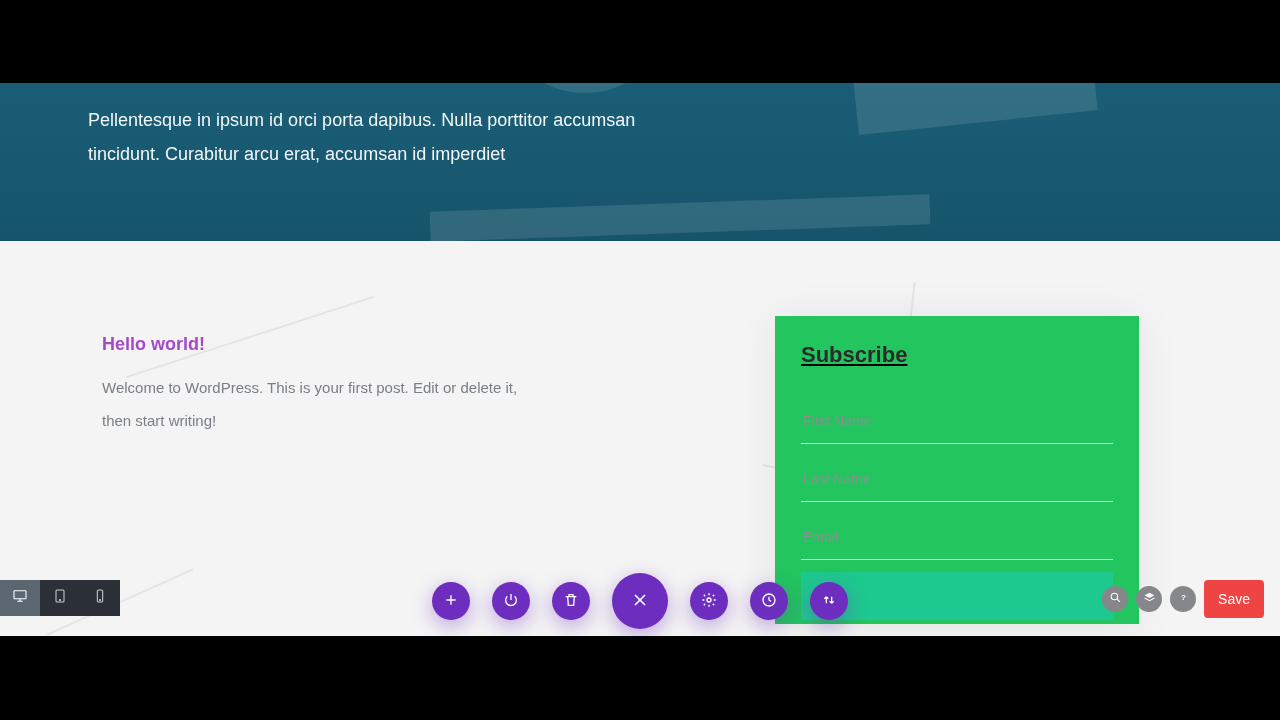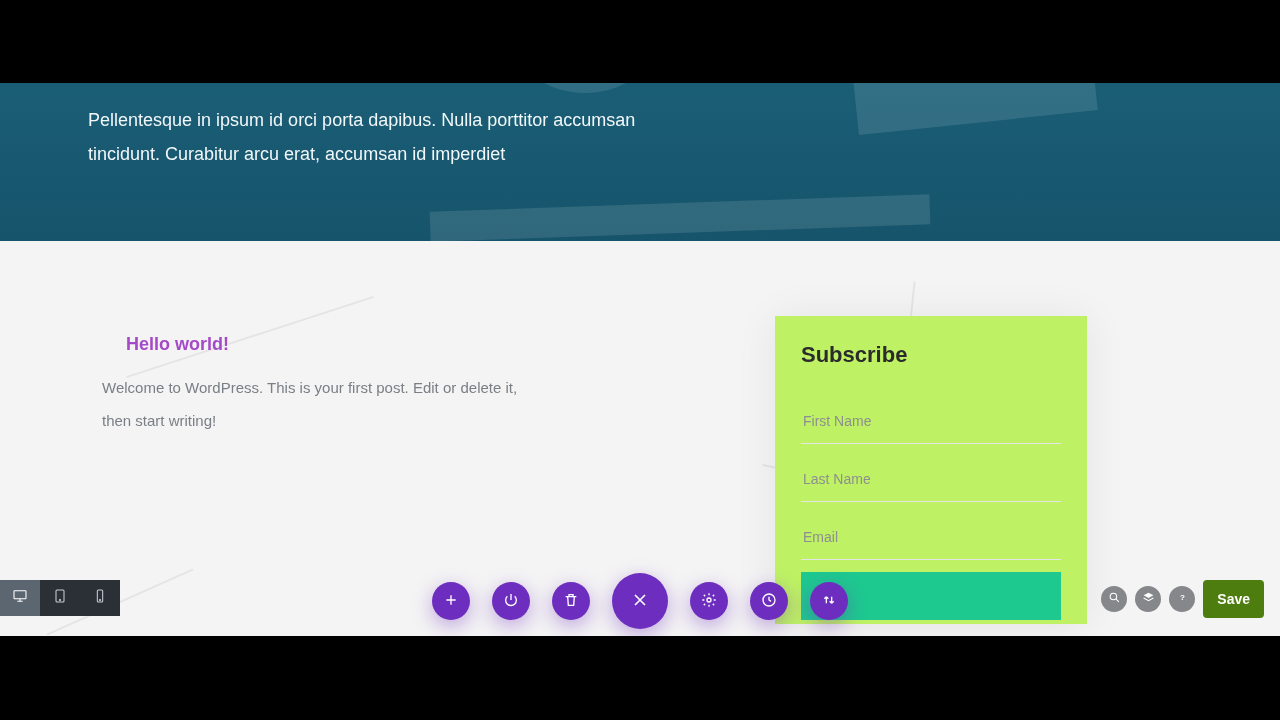--- a/index.html
+++ b/index.html
@@ -22,21 +22,21 @@
   .content-bg span { position:absolute; background:#000; }
   .cb1 { left:120px; top:95px; width:260px; height:2px; transform:rotate(-18deg); }
   .cb2 { left:900px; top:40px; width:2px; height:260px; transform:rotate(6deg); }
   .cb3 { left:760px; top:250px; width:260px; height:2px; transform:rotate(12deg); }
   .cb4 { left:40px; top:360px; width:160px; height:2px; transform:rotate(-24deg); }
 
   .post { position:absolute; left:102px; top:93px; width:420px; }
   .post-title { color:#a449c8; font-size:18px; font-weight:600; margin-bottom:16px; }
   .post-body { color:#7a7f85; font-size:15px; line-height:33px; }
 
-  .card { position:absolute; left:775px; top:75px; width:312px; background:#bef264; padding:26px 26px 0 26px; box-shadow:0 2px 40px rgba(0,0,0,.07); }
+  .card { position:absolute; left:775px; top:75px; width:364px; background:#22c55e; padding:26px 26px 0 26px; box-shadow:0 2px 40px rgba(0,0,0,.07);text-decoration:underline; }
   .card h2 { color:#2b2b2b; font-size:22px; font-weight:600; margin-bottom:30px; }
   .field { border:none; border-bottom:1px solid #e5e5e5; width:100%; height:46px; font-size:14px; color:#333; padding:4px 2px; margin-bottom:12px; outline:none; background:transparent; }
   .field::placeholder { color:#8d8f90; }
   .submit { width:100%; height:48px; background:#1ec98f; border:none; }
 
   
   .dev-switch { position:absolute; left:0; top:497px; width:120px; height:36px; background:#2a3035; display:flex; }
   .dev-btn { flex:1; display:flex; align-items:center; justify-content:center; color:#c5cbd1; cursor:pointer; }
   .dev-btn.active { background:#5c6670; color:#fff; }
   .dev-btn svg { width:16px; height:16px; stroke:currentColor; fill:none; stroke-width:1.6; }
@@ -46,21 +46,21 @@
   .actions button { pointer-events:auto; border:none; cursor:pointer; display:flex; align-items:center; justify-content:center; border-radius:50%; background:#6d2ebf; color:#fff; box-shadow:0 6px 20px rgba(109,46,191,.4); }
   .act-sm { width:38px; height:38px; }
   .act-lg { width:56px; height:56px; }
   .actions svg { width:16px; height:16px; stroke:#fff; fill:none; stroke-width:2; }
   .act-lg svg { width:20px; height:20px; }
 
   
   .meta { position:absolute; right:16px; top:498px; height:36px; display:flex; align-items:center; gap:8px; }
   .meta .chip { width:26px; height:26px; border-radius:50%; background:#85878b; display:flex; align-items:center; justify-content:center; cursor:pointer; }
   .meta .chip svg { width:13px; height:13px; fill:#fff; }
-  .save-btn { height:38px; padding:0 14px; border:none; border-radius:4px; background:#4d7c0f; color:#fff; font-size:14px; font-weight:700; cursor:pointer; }
+  .save-btn { height:38px; padding:0 14px; border:none; border-radius:4px; background:#ef4444; color:#fff; font-size:14px; font-weight:400; cursor:pointer; }
 </style>
 </head>
 <body>
 
 <div class="letterbox-top"></div>
 <div class="letterbox-bottom"></div>
 
 <div class="frame">
 
   <div class="hero">
@@ -74,21 +74,21 @@
 
   <div class="content">
     <div class="content-bg">
       <span class="cb1"></span>
         <span class="cb2"></span>
         <span class="cb3"></span>
         <span class="cb4"></span>
     </div>
 
     <div class="post">
-      <a class="post-title" style="display:block;text-decoration:none;margin-left:24px;">Hello world!</a>
+      <a class="post-title" style="display:block;text-decoration:none;">Hello world!</a>
       <p class="post-body">Welcome to WordPress. This is your first post. Edit or delete it, then start writing!</p>
     </div>
 
     <div class="card">
       <h2>Subscribe</h2>
       <input class="field" placeholder="First Name" style="">
       <input class="field" placeholder="Last Name" style="">
       <input class="field" placeholder="Email" style="">
       <button class="submit"></button>
     </div>

